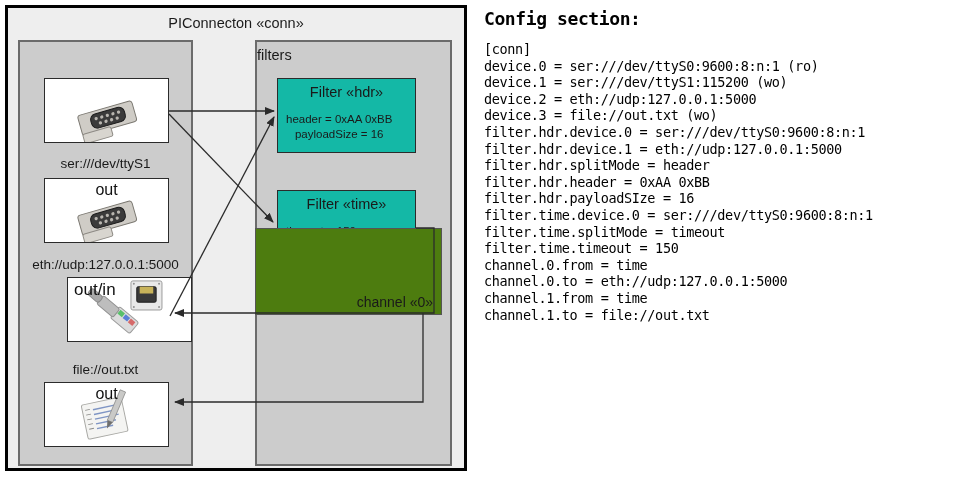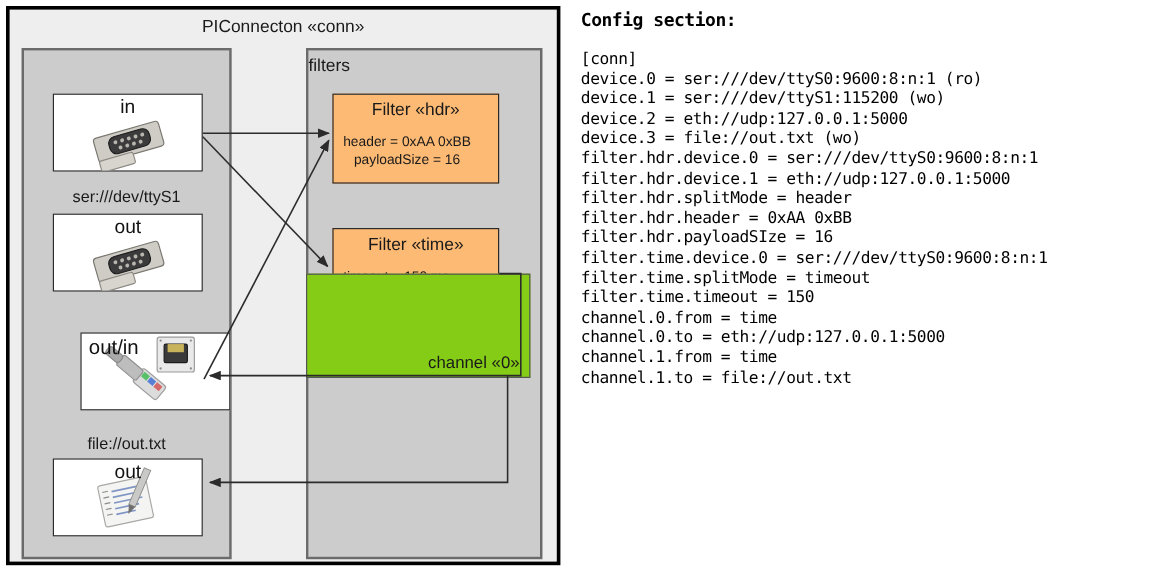--- a/index.html
+++ b/index.html
@@ -91,21 +91,21 @@
     font-size: 17px;
   }
   .dev-icon {
     position: absolute;
     left: 0; top: 0;
     width: 100%; height: 100%;
   }
 
   .filter-box {
     position: absolute;
-    background: #fdba74;
+    background: #14b8a6;
     border: 1.5px solid #2b2b2b;
     box-sizing: border-box;
   }
   .filter-title {
     position: absolute;
     left: 0; top: 5px;
     width: 100%;
     text-align: center;
     font-size: 14.5px;
     color: #1a1a1a;
@@ -115,21 +115,21 @@
     left: 8px;
     font-size: 11.5px;
     line-height: 15px;
     color: #1a1a1a;
     white-space: pre;
     text-align: center;
   }
 
   .channel-box {
     position: absolute;
-    background: #84cc16;
+    background: #4d7c0f;
     border: 1.5px solid #555555;
     box-sizing: border-box;
   }
   .channel-label {
     position: absolute;
     right: 8px;
     bottom: 4px;
     font-size: 14px;
     color: #1a1a1a;
   }
@@ -145,21 +145,21 @@
   #config {
     position: absolute;
     left: 482px; top: 0;
     width: 482px; height: 484px;
     background: #ffffff;
   }
   #config-heading {
     position: absolute;
     left: 2px; top: 8px;
     font-family: "DejaVu Sans Mono", "Liberation Mono", monospace;
-    font-size: 15px;
+    font-size: 18px;
     font-weight: bold;
     color: #000000;
     letter-spacing: -0.4px;
   }
   #config-lines {
     position: absolute;
     left: 2px; top: 41px;
     font-family: "DejaVu Sans Mono", "Liberation Mono", monospace;
     font-size: 13.5px;
     line-height: 16.6px;
@@ -174,21 +174,20 @@
 
 <div id="diagram">
 
   <div class="outer-box">
     <div class="outer-title">PIConnecton «conn»</div>
   </div>
 
   <div class="group-box" id="devices-group"></div>
 
   <div class="dev-box" style="left:44px; top:78px; width:125px; height:65px;">
-    <div class="dev-dir">in</div>
     <svg class="dev-icon" viewBox="0 0 125 65">
       <g transform="rotate(-16 62 40)">
         <rect x="34" y="30" width="58" height="22" rx="3" fill="#cfccc6" stroke="#7a7770" stroke-width="1"></rect>
         <rect x="46" y="33" width="36" height="15" rx="6" fill="#3b3b3b" stroke="#1d1d1d" stroke-width="1"></rect>
         <g fill="#b9b6b0">
           <circle cx="52" cy="38" r="1.7"></circle>
             <circle cx="58" cy="38" r="1.7"></circle>
           <circle cx="64" cy="38" r="1.7"></circle>
             <circle cx="70" cy="38" r="1.7"></circle>
           <circle cx="76" cy="38" r="1.7"></circle>
@@ -218,20 +217,21 @@
           <circle cx="55" cy="43.5" r="1.7"></circle>
             <circle cx="61" cy="43.5" r="1.7"></circle>
           <circle cx="67" cy="43.5" r="1.7"></circle>
             <circle cx="73" cy="43.5" r="1.7"></circle>
         </g>
         <rect x="34" y="50" width="30" height="10" rx="2" fill="#d8d5cf" stroke="#8d8a84" stroke-width="1"></rect>
       </g>
     </svg>
   </div>
 
+  <div class="dev-label" style="left:18px; top:257px;">eth://udp:127.0.0.1:5000</div>
   <div class="dev-box" style="left:44px; top:277px; width:125px; height:65px;margin-left:23px;">
     <div class="dev-dir left">out/in</div>
     <svg class="dev-icon" viewBox="0 0 125 65">
       <rect x="64" y="3" width="32" height="30" rx="2" fill="#e9e9e9" stroke="#9a9a9a" stroke-width="1"></rect>
       <rect x="70" y="9" width="20" height="16" rx="1.5" fill="#3a3a3a" stroke="#1d1d1d" stroke-width="1"></rect>
       <rect x="73" y="9" width="14" height="7" fill="#c8b35a"></rect>
       <g fill="#8f8f8f">
         <circle cx="67" cy="6" r="1"></circle>
           <circle cx="93" cy="6" r="1"></circle>
         <circle cx="67" cy="30" r="1"></circle>

